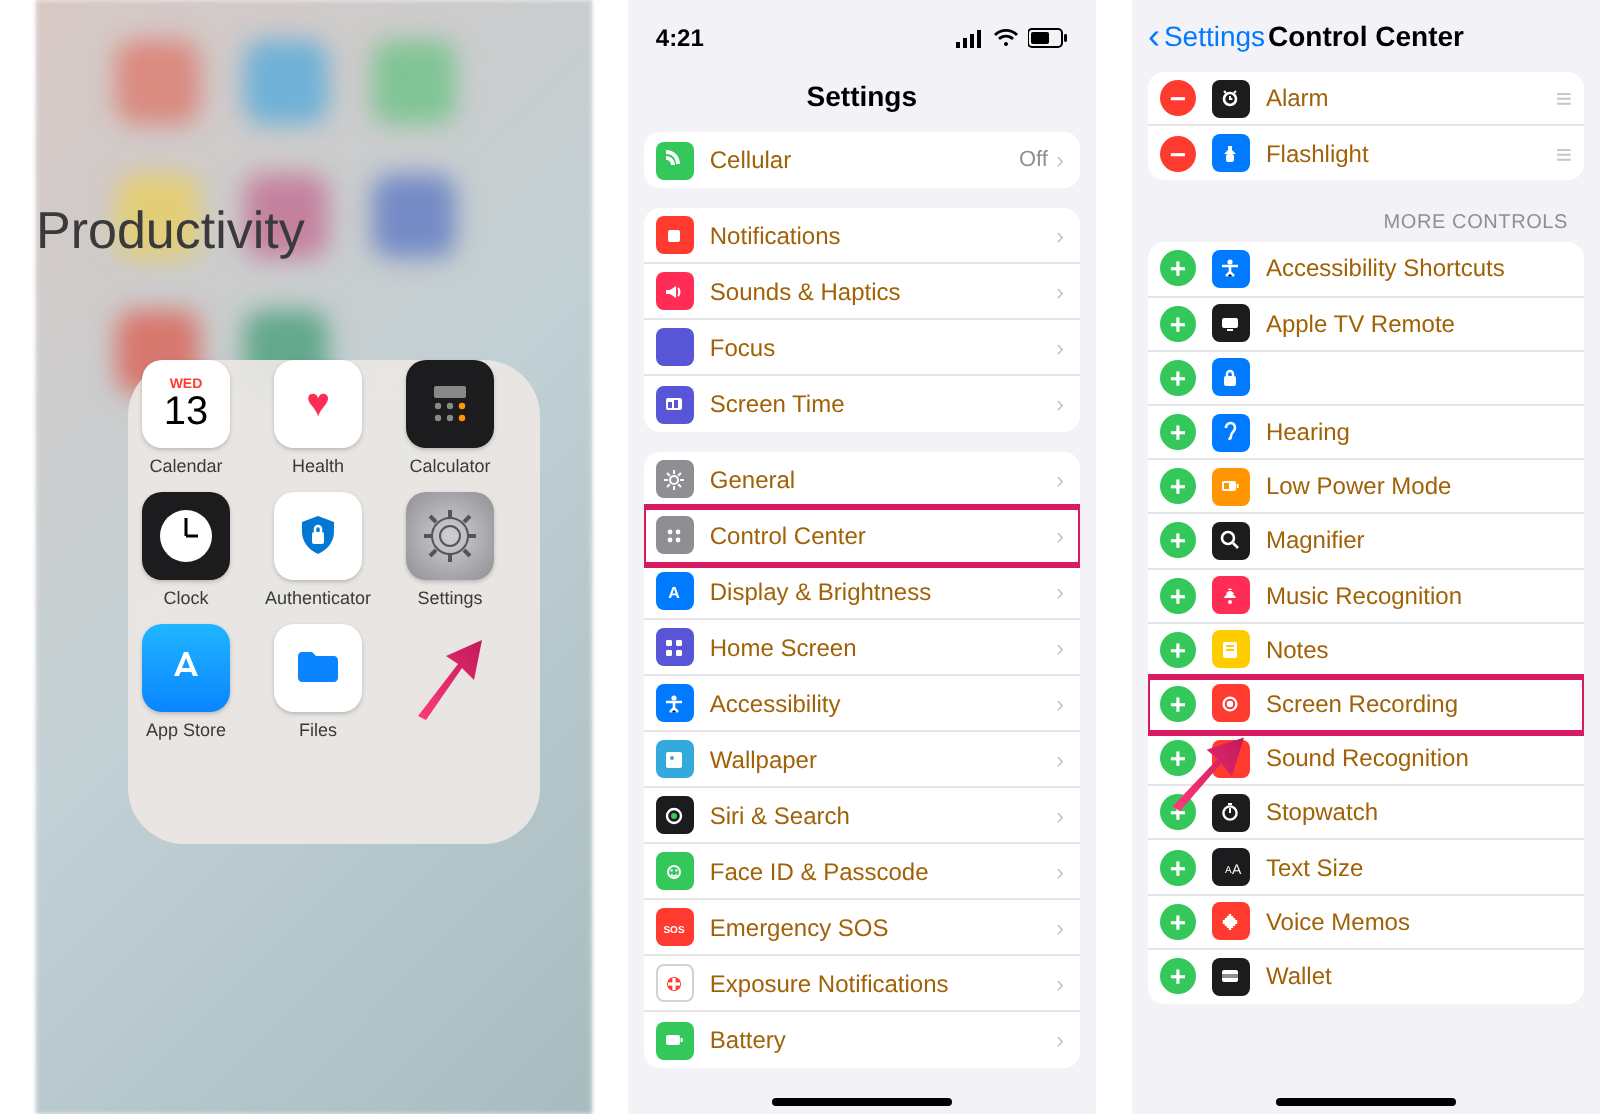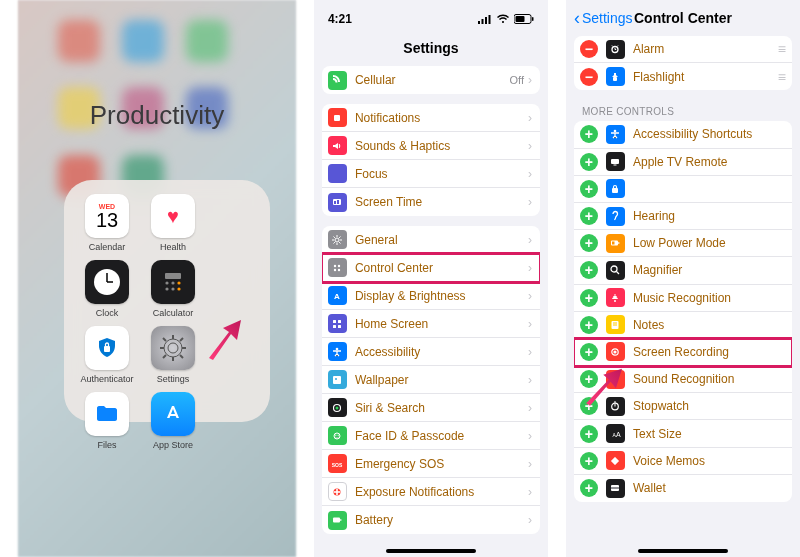--- a/index.html
+++ b/index.html
@@ -13,22 +13,22 @@
   .home-bg { position: absolute; inset: 0; background: linear-gradient(135deg, #d8c8c4 0%, #c1d0d4 50%, #a8bcc0 100%); filter: blur(1px); }
   .bg-blur-icons { position: absolute; top: 20px; left: 40px; right: 40px; height: 180px; display: flex; flex-wrap: wrap; gap: 22px; opacity: 0.6; filter: blur(6px); }
   .bg-blur-icons div { width: 42px; height: 42px; border-radius: 10px; background: #e06050; }
   .bg-blur-icons div:nth-child(2){background:#30a0e0;}
   .bg-blur-icons div:nth-child(3){background:#50c070;}
   .bg-blur-icons div:nth-child(4){background:#f0d040;}
   .bg-blur-icons div:nth-child(5){background:#c05080;}
   .bg-blur-icons div:nth-child(6){background:#4060c0;}
   .bg-blur-icons div:nth-child(7){background:#e04030;}
   .bg-blur-icons div:nth-child(8){background:#209060;}
-  .folder-title { position: absolute; top: 100px; width: 100%; text-align: center; font-size: 26px; color: #3a3a3c; }
-  .folder { position: absolute; top: 180px; left: 46px; width: 206px; height: 242px; background: rgba(235, 231, 228, 0.92); border-radius: 28px; padding: 14px; display: flex; flex-wrap: wrap; align-content: flex-start; gap: 8px; backdrop-filter: blur(8px); }
+  .folder-title { position: absolute; top: 100px; width: 100%; text-align: left; font-size: 26px; color: #3a3a3c; }
+  .folder { position: absolute; top: 180px; left: 46px; width: 206px; height: 242px; background: rgba(235, 231, 228, 0.92); border-radius: 28px; display: flex; flex-wrap: wrap; align-content: flex-start; gap: 8px; backdrop-filter: blur(8px); }
   .app { width: 58px; display: flex; flex-direction: column; align-items: center; }
   .app-icon { width: 44px; height: 44px; border-radius: 10px; display: flex; align-items: center; justify-content: center; font-size: 20px; color: #fff; box-shadow: 0 1px 2px rgba(0,0,0,0.2); }
   .app-label { font-size: 9px; color: #3a3a3c; margin-top: 4px; white-space: nowrap; }
   .calendar-ic { background: #fff; flex-direction: column; }
   .calendar-ic .wd { font-size: 7px; color: #ff3b30; font-weight: 600; }
   .calendar-ic .dn { font-size: 20px; color: #000; line-height: 1; font-weight: 300; }
   .arrow-pink { position: absolute; width: 44px; height: 44px; }
 
   
   .status { display: flex; justify-content: space-between; align-items: center; padding: 8px 14px 0; font-size: 12px; font-weight: 600; color: #000; height: 30px; }
@@ -44,21 +44,21 @@
   .nav-back .chev { font-size: 18px; margin-right: 2px; }
 
   
   .list { margin: 0 8px 10px; background: #fff; border-radius: 8px; overflow: hidden; }
   .row { height: 28px; display: flex; align-items: center; padding: 0 8px 0 6px; border-bottom: 0.5px solid #e5e5ea; position: relative; }
   .row:last-child { border-bottom: none; }
   .row-icon { width: 19px; height: 19px; border-radius: 4px; display: flex; align-items: center; justify-content: center; color: #fff; font-size: 11px; margin-right: 8px; flex-shrink: 0; }
   .row-label { font-size: 12px; color: #a16207; flex: 1; overflow: hidden; text-overflow: ellipsis; white-space: nowrap; }
   .row-detail { font-size: 11px; color: #8e8e93; }
   .row-chev { color: #c7c7cc; font-size: 12px; margin-left: 4px; }
-  .section-header { font-size: 10px; color: #8e8e93; padding: 6px 16px 4px; letter-spacing: 0.3px; }
+  .section-header { font-size: 10px; color: #8e8e93; padding: 6px 16px 4px; letter-spacing: 0.3px; text-align: right; }
   .highlight { outline: 3px solid #d81b60; outline-offset: -1px; }
 
   .p3 .row { height: 27.2px; }
   .plus { width: 18px; height: 18px; border-radius: 50%; background: #34c759; color: #fff; display: flex; align-items: center; justify-content: center; font-size: 14px; font-weight:700; margin-right: 8px; flex-shrink:0; line-height:1; }
   .minus { background: #ff3b30; }
   .drag { color: #c7c7cc; font-size: 14px; letter-spacing: -2px; }
 
   .scroll { height: calc(100% - 66px); overflow: hidden; }
   .home-ind { position: absolute; bottom: 4px; left: 50%; transform: translateX(-50%); width: 90px; height: 4px; background: #000; border-radius: 3px; }
 </style>
@@ -82,44 +82,44 @@
     <div class="app">
       <div class="app-icon calendar-ic">
         <span class="wd">WED</span>
         <span class="dn">13</span>
       </div>
       <span class="app-label">Calendar</span>
     </div>
     <div class="app">
       <div class="app-icon" style="background:#fff;color:#ff2d55">♥</div>
       <span class="app-label">Health</span>
-    </div>
-    <div class="app">
-      <div class="app-icon" style="background:#1c1c1e">
-        <svg width="30" height="30" viewBox="0 0 30 30">
-            <circle cx="15" cy="15" r="13" fill="#fff"></circle>
-            <line x1="15" y1="15" x2="15" y2="6" stroke="#000" stroke-width="1.5"></line>
-            <line x1="15" y1="15" x2="21" y2="15" stroke="#000" stroke-width="1.5"></line>
-          </svg>
-      </div>
-      <span class="app-label">Clock</span>
     </div>
     <div class="app">
       <div class="app-icon" style="background:#1c1c1e">
         <svg width="26" height="26" viewBox="0 0 26 26">
             <rect x="5" y="4" width="16" height="6" rx="1" fill="#888"></rect>
             <circle cx="7" cy="14" r="1.6" fill="#888"></circle>
             <circle cx="13" cy="14" r="1.6" fill="#888"></circle>
             <circle cx="19" cy="14" r="1.6" fill="#ff9500"></circle>
             <circle cx="7" cy="20" r="1.6" fill="#888"></circle>
             <circle cx="13" cy="20" r="1.6" fill="#888"></circle>
             <circle cx="19" cy="20" r="1.6" fill="#ff9500"></circle>
           </svg>
       </div>
       <span class="app-label">Calculator</span>
+    </div>
+    <div class="app">
+      <div class="app-icon" style="background:#1c1c1e">
+        <svg width="30" height="30" viewBox="0 0 30 30">
+            <circle cx="15" cy="15" r="13" fill="#fff"></circle>
+            <line x1="15" y1="15" x2="15" y2="6" stroke="#000" stroke-width="1.5"></line>
+            <line x1="15" y1="15" x2="21" y2="15" stroke="#000" stroke-width="1.5"></line>
+          </svg>
+      </div>
+      <span class="app-label">Clock</span>
     </div>
     <div class="app">
       <div class="app-icon" style="background:#fff">
         <svg width="26" height="26" viewBox="0 0 26 26">
             <path fill="#0078d4" d="M13 3l8 3v5c0 5-3.5 9-8 11-4.5-2-8-6-8-11V6z"></path>
             <rect x="10" y="11" width="6" height="6" rx="1" fill="#fff"></rect>
             <rect x="11.5" y="8" width="3" height="4" rx="1.5" fill="none" stroke="#fff" stroke-width="1.3"></rect>
           </svg>
       </div>
       <span class="app-label">Authenticator</span>
@@ -137,34 +137,34 @@
               <line x1="5" y1="5" x2="8" y2="8"></line>
               <line x1="22" y1="22" x2="25" y2="25"></line>
               <line x1="25" y1="5" x2="22" y2="8"></line>
               <line x1="8" y1="22" x2="5" y2="25"></line>
             </g>
           </svg>
       </div>
       <span class="app-label">Settings</span>
     </div>
     <div class="app">
+      <div class="app-icon" style="background:linear-gradient(#1fb6ff,#0a84ff)">
+        <svg width="24" height="24" viewBox="0 0 24 24" fill="#fff">
+            <path d="M11 4l-5 12h2.5l.8-2h5.4l.8 2H18L13 4h-2zm1 3l2 5h-4l2-5z"></path>
+          </svg>
+      </div>
+      <span class="app-label">App Store</span>
+    </div>
+    <div class="app">
       <div class="app-icon" style="background:#fff">
         <svg width="28" height="28" viewBox="0 0 28 28">
             <path fill="#0a84ff" d="M4 8c0-1 .8-2 2-2h5l2 2h9c1 0 2 1 2 2v9c0 1-1 2-2 2H6c-1 0-2-1-2-2V8z"></path>
           </svg>
       </div>
       <span class="app-label">Files</span>
-    </div>
-    <div class="app">
-      <div class="app-icon" style="background:linear-gradient(#1fb6ff,#0a84ff)">
-        <svg width="24" height="24" viewBox="0 0 24 24" fill="#fff">
-            <path d="M11 4l-5 12h2.5l.8-2h5.4l.8 2H18L13 4h-2zm1 3l2 5h-4l2-5z"></path>
-          </svg>
-      </div>
-      <span class="app-label">App Store</span>
     </div>
   </div>
   <svg class="arrow-pink" style="top:318px;left:185px" viewBox="0 0 44 44">
     <defs>
         <linearGradient id="ag1" x1="0" y1="1" x2="1" y2="0">
           <stop offset="0" stop-color="#ff3b7b"></stop>
           <stop offset="1" stop-color="#c2185b"></stop>
         </linearGradient>
       </defs>
     <path fill="url(#ag1)" d="M6 40 L26 14 L20 10 L38 2 L34 22 L28 16 L10 42 Z"></path>

